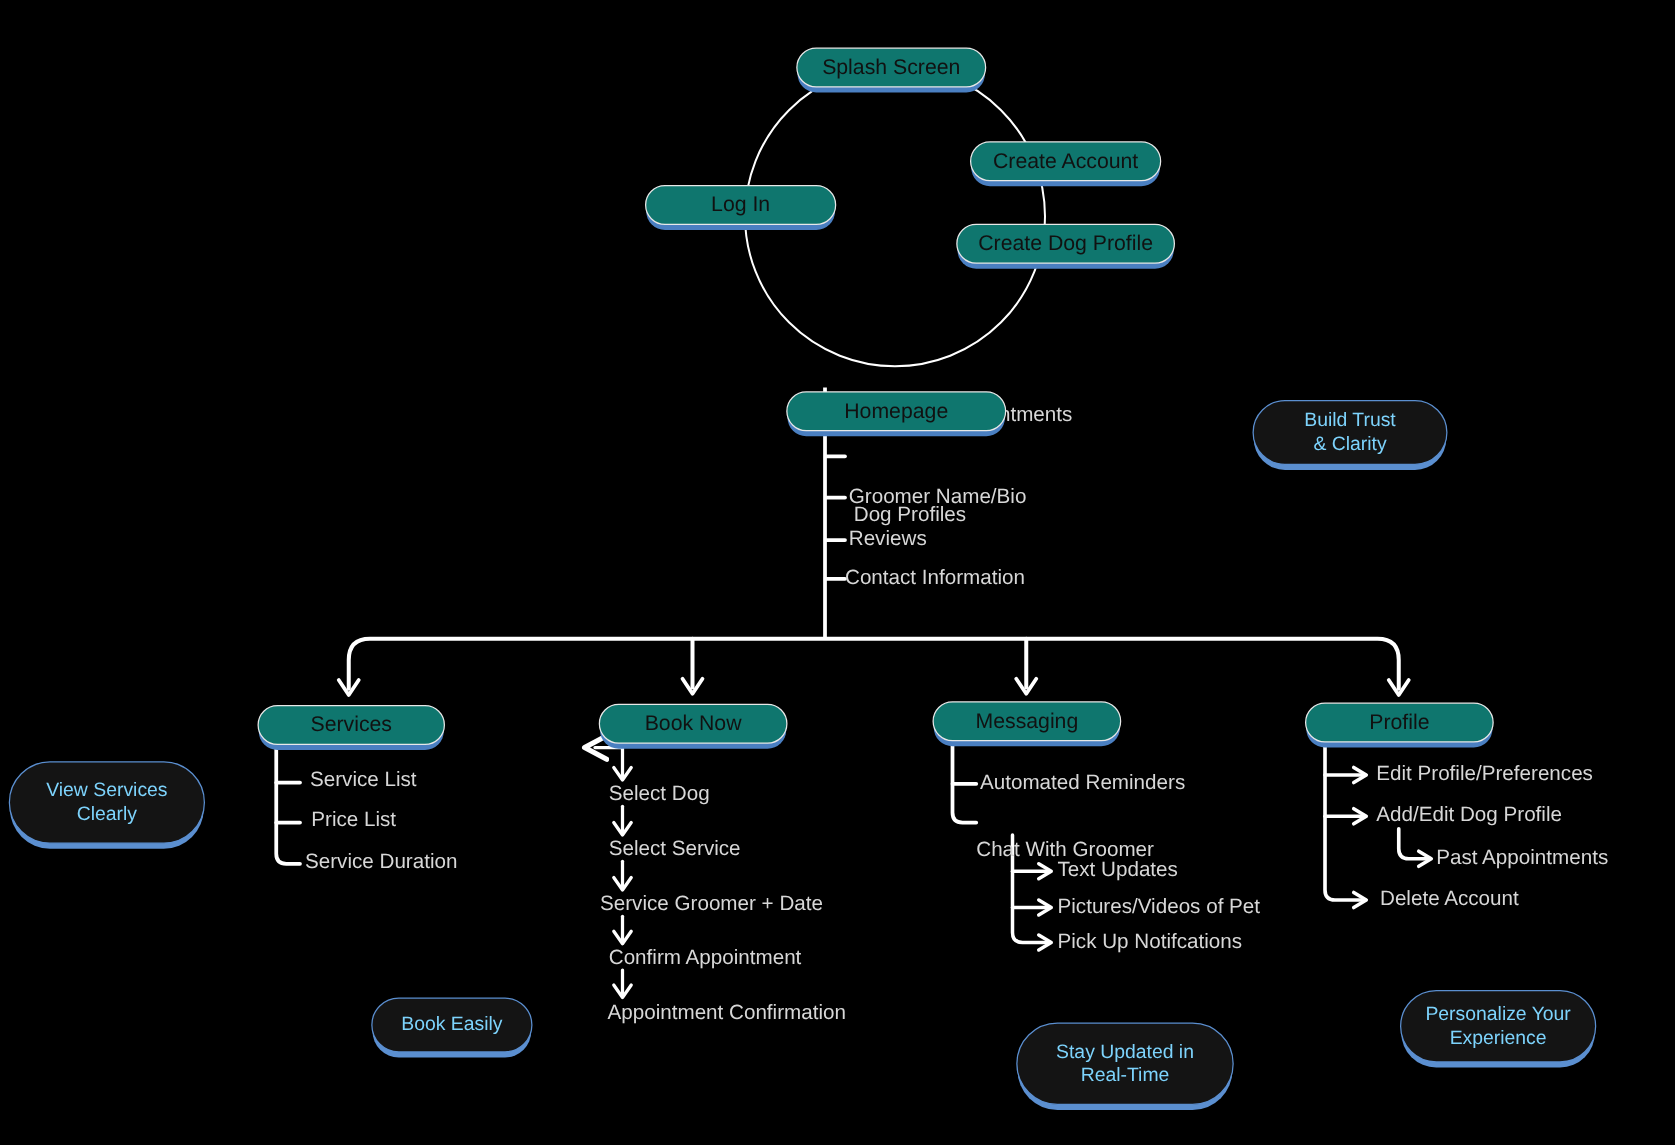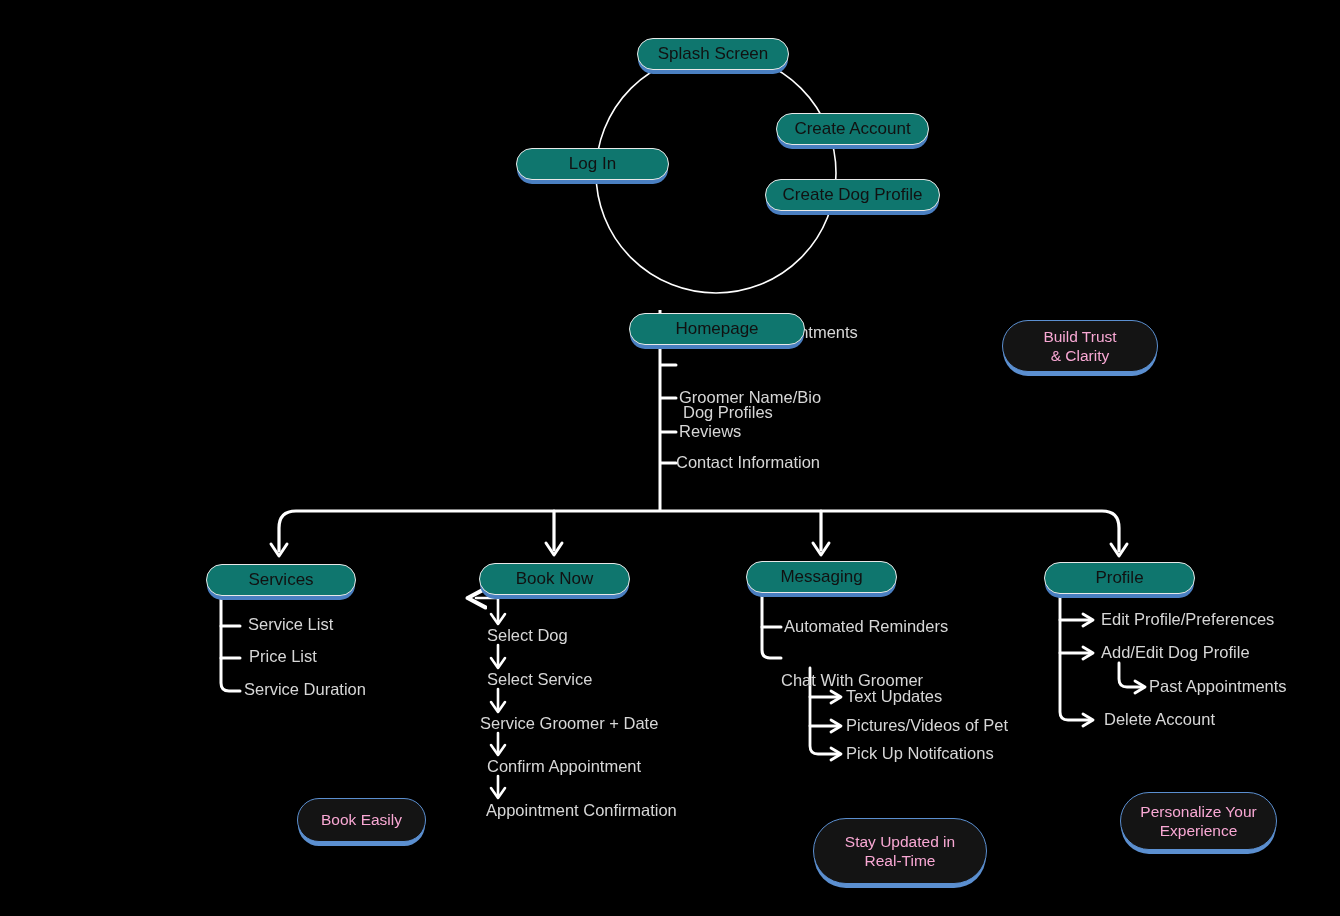--- a/index.html
+++ b/index.html
@@ -21,21 +21,21 @@
     height:32px;
     padding:0 18px;
     box-sizing:border-box;
     z-index:5;
   }
 
   
   .callout{
     position:absolute;
     background:#141414;
-    color:#f9a8d4;
+    color:#7dd3fc;
     border:1.6px solid #5b8fd0;
     border-radius:999px;
     display:flex;align-items:center;justify-content:center;
     text-align:center;
     font-size:15.5px;
     line-height:1.25;
     box-shadow:0 5px 0 -1px #5b8fd0;
     box-sizing:border-box;
     z-index:4;
     padding:4px 12px;
@@ -187,20 +187,24 @@
   <div class="leaf" style="left:1101px;top:610px;">Edit Profile/Preferences</div>
   <div class="leaf" style="left:1101px;top:643px;">Add/Edit Dog Profile</div>
   <div class="leaf" style="left:1149px;top:677px;">Past Appointments</div>
   <div class="leaf" style="left:1104px;top:710px;">Delete Account</div>
 
   <div class="callout" style="left:1002px;top:320px;width:156px;height:52px;flex-direction:column;">
     <span>Build Trust</span>
     <span>&amp; Clarity</span>
   </div>
 
+  <div class="callout" style="left:7px;top:609px;width:157px;height:66px;flex-direction:column;">
+    <span>View Services</span>
+    <span>Clearly</span>
+  </div>
 
   <div class="callout" style="left:297px;top:798px;width:129px;height:44px;">
     <span>Book Easily</span>
   </div>
 
   <div class="callout" style="left:813px;top:818px;width:174px;height:66px;flex-direction:column;">
     <span>Stay Updated in</span>
     <span>Real-Time</span>
   </div>
 

